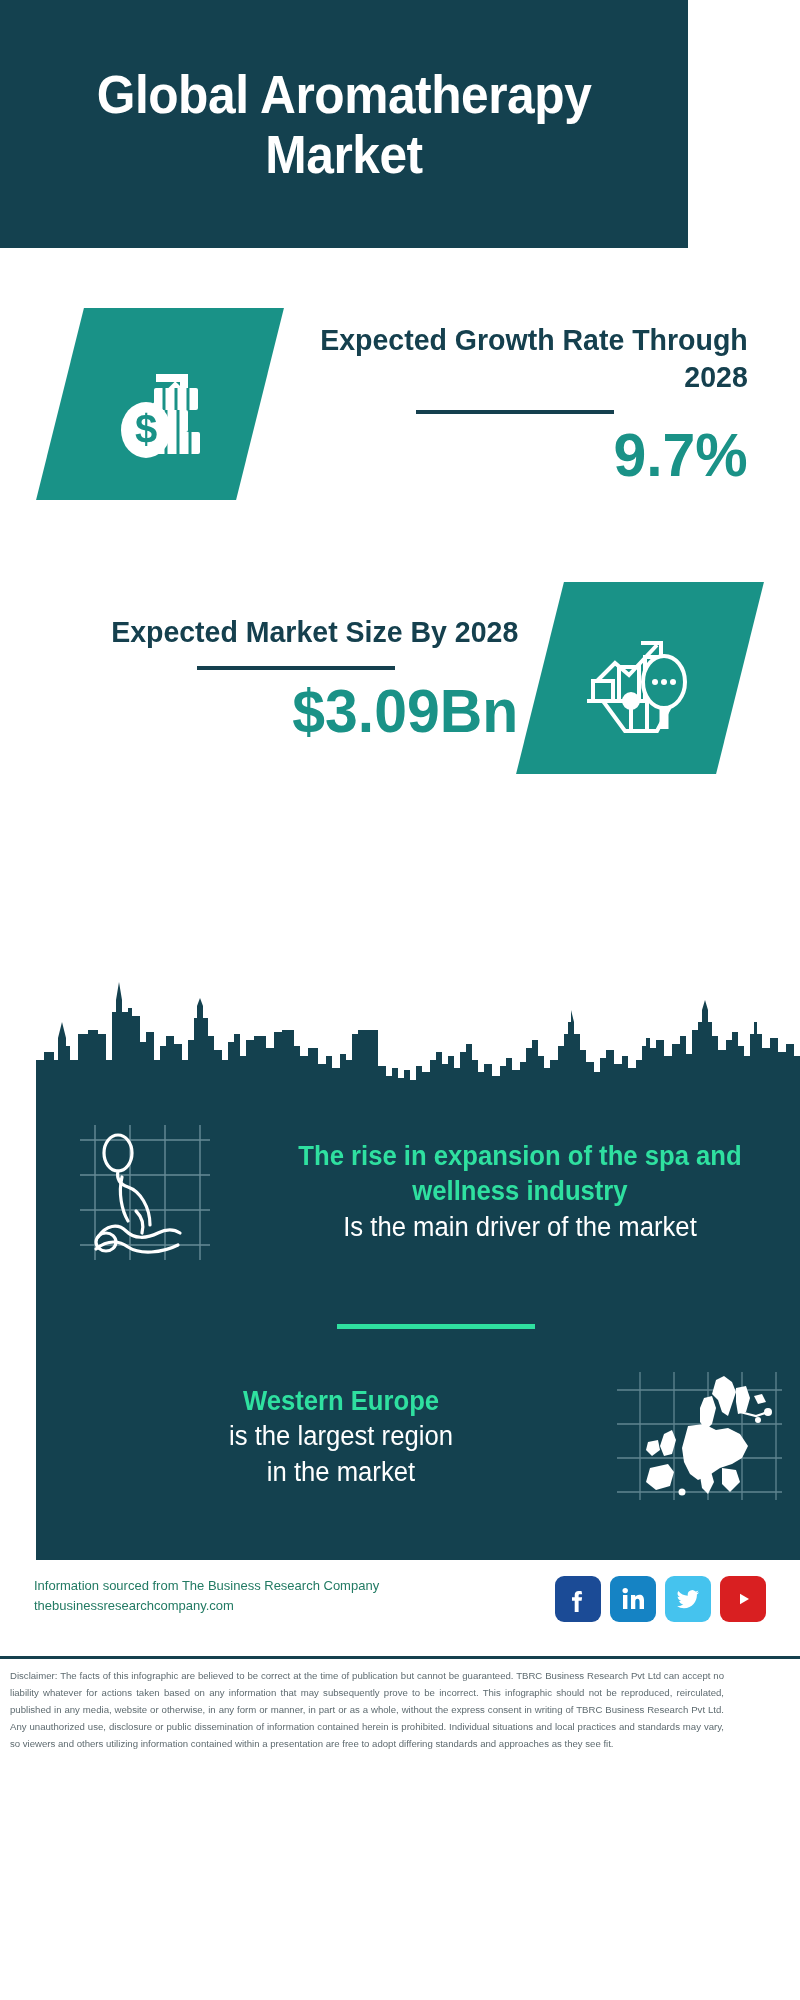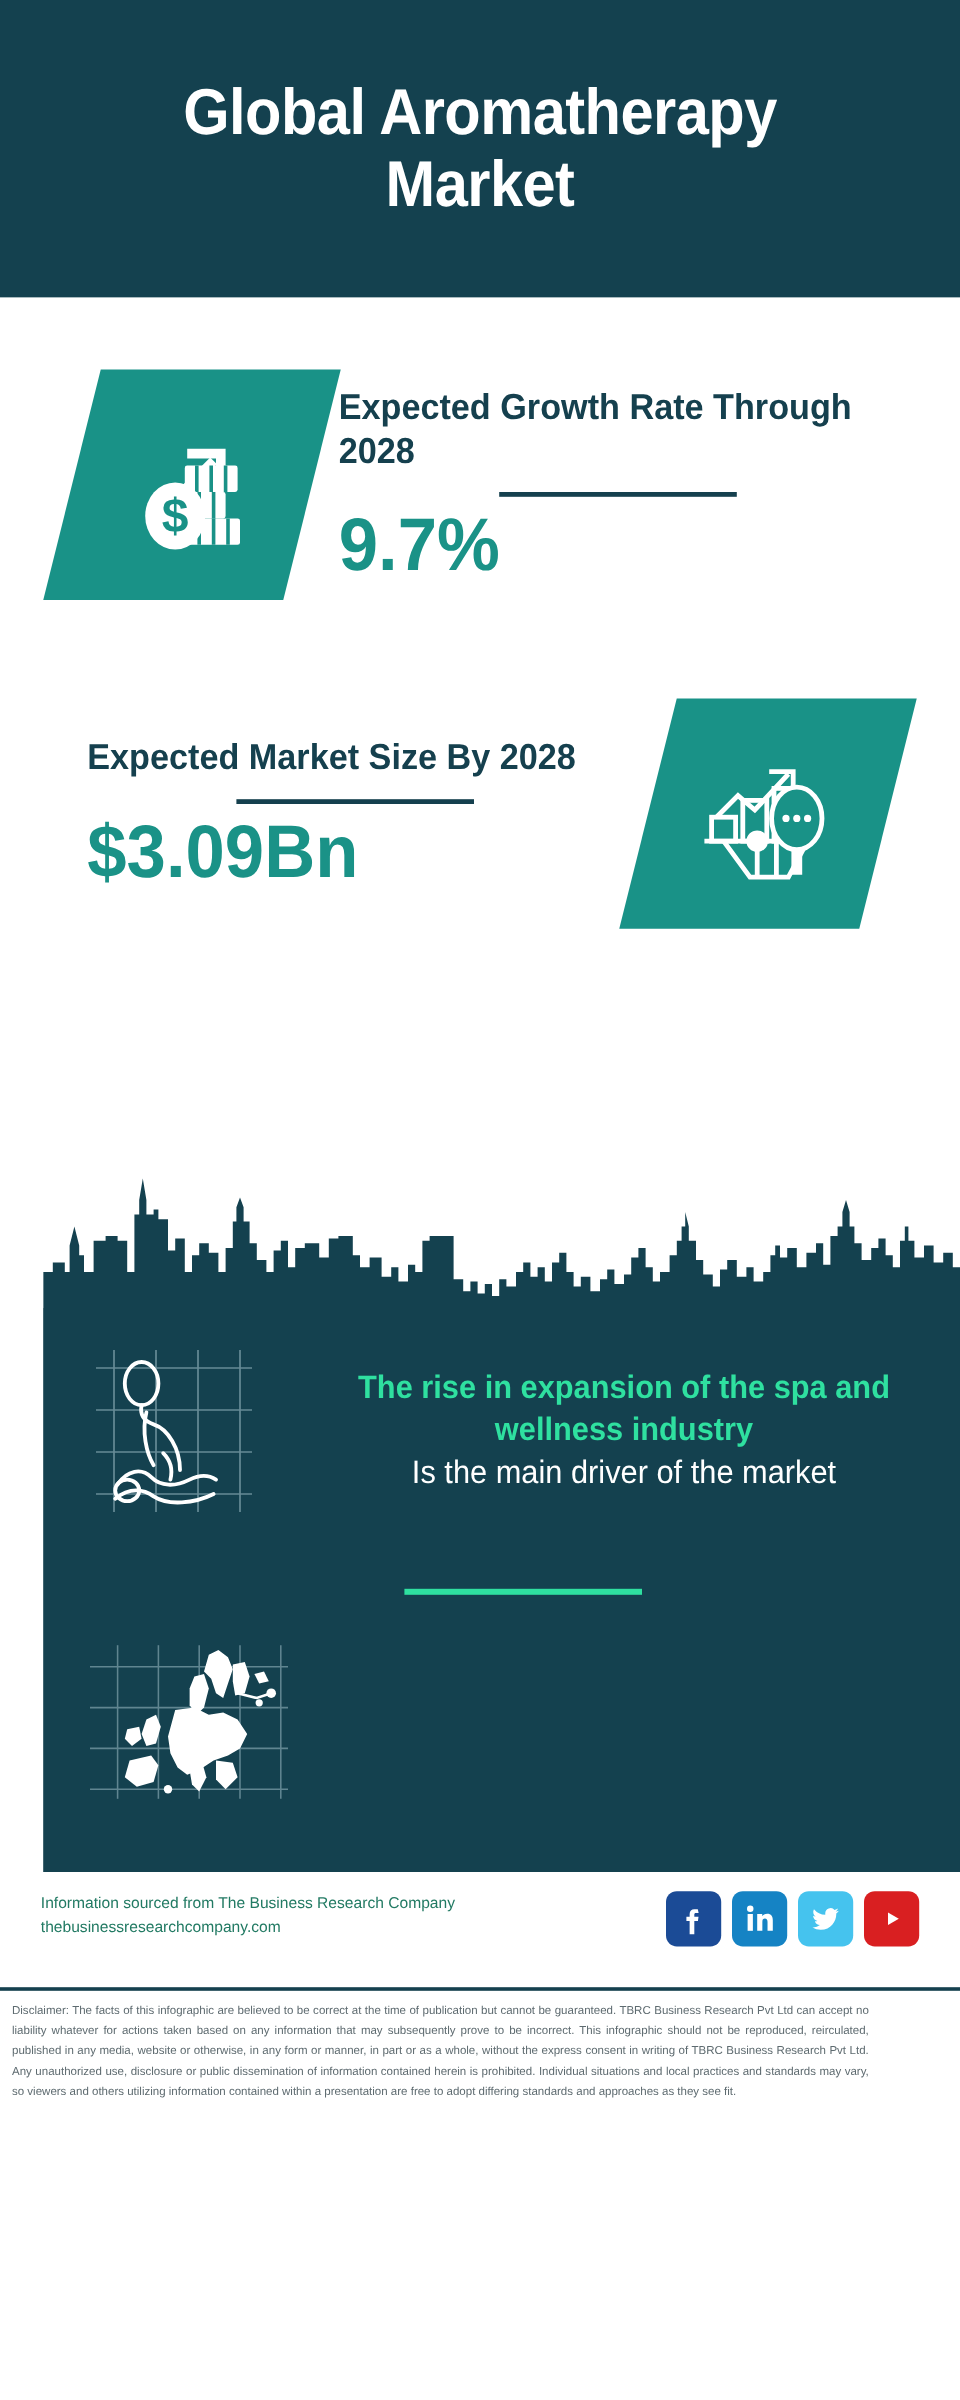--- a/index.html
+++ b/index.html
@@ -7,21 +7,21 @@
   body {
     width:800px; height:2000px;
     background:#ffffff;
     font-family:"Liberation Sans", sans-serif;
     overflow:hidden;
     position:relative;
   }
 
   
   .header {
-    width:800px; height:248px;
+    width:688px; height:248px;
     background:#14414f;
     display:flex; align-items:center; justify-content:center;
     padding:0 44px;
   }
   .header-title {
     color:#ffffff;
     font-size:54px;
     font-weight:bold;
     line-height:1.12;
     text-align:center;
@@ -44,21 +44,21 @@
 
   .para {
     width:200px; height:192px;
     background:#199287;
     transform:skewX(-14deg);
     display:flex; align-items:center; justify-content:center;
     flex:0 0 auto;
   }
   .para > svg { transform:skewX(14deg); }
 
-  .stat-text { flex:1 1 auto; text-align:left; padding:0 10px; }
+  .stat-text { flex:1 1 auto; text-align:right; padding:0 10px; }
 
   .stat-label {
     color:#15404e;
     font-size:30px;
     font-weight:bold;
     line-height:1.22;
     font-family:"Liberation Sans Narrow","Liberation Sans", sans-serif;
     transform:scaleX(0.95);
   }
   .stat-divider {
@@ -294,20 +294,25 @@
       </div>
       <div class="driver-text">
         <div class="accent-line">The rise in expansion of the spa and wellness industry</div>
         <div class="white-line">Is the main driver of the market</div>
       </div>
     </div>
 
     <div class="mid-divider"></div>
 
     <div class="region-row">
+      <div class="region-text">
+        <div class="accent-line">Western Europe</div>
+        <div class="white-line">is the largest region</div>
+        <div class="white-line">in the market</div>
+      </div>
       <div class="region-icon">
         <svg width="175" height="135" viewBox="0 0 175 135">
           <g stroke="#93b3bd" stroke-width="1.3" opacity="0.6">
             <line x1="5" y1="22" x2="170" y2="22"></line>
             <line x1="5" y1="56" x2="170" y2="56"></line>
             <line x1="5" y1="90" x2="170" y2="90"></line>
             <line x1="5" y1="124" x2="170" y2="124"></line>
             <line x1="28" y1="4" x2="28" y2="132"></line>
             <line x1="62" y1="4" x2="62" y2="132"></line>
             <line x1="96" y1="4" x2="96" y2="132"></line>

